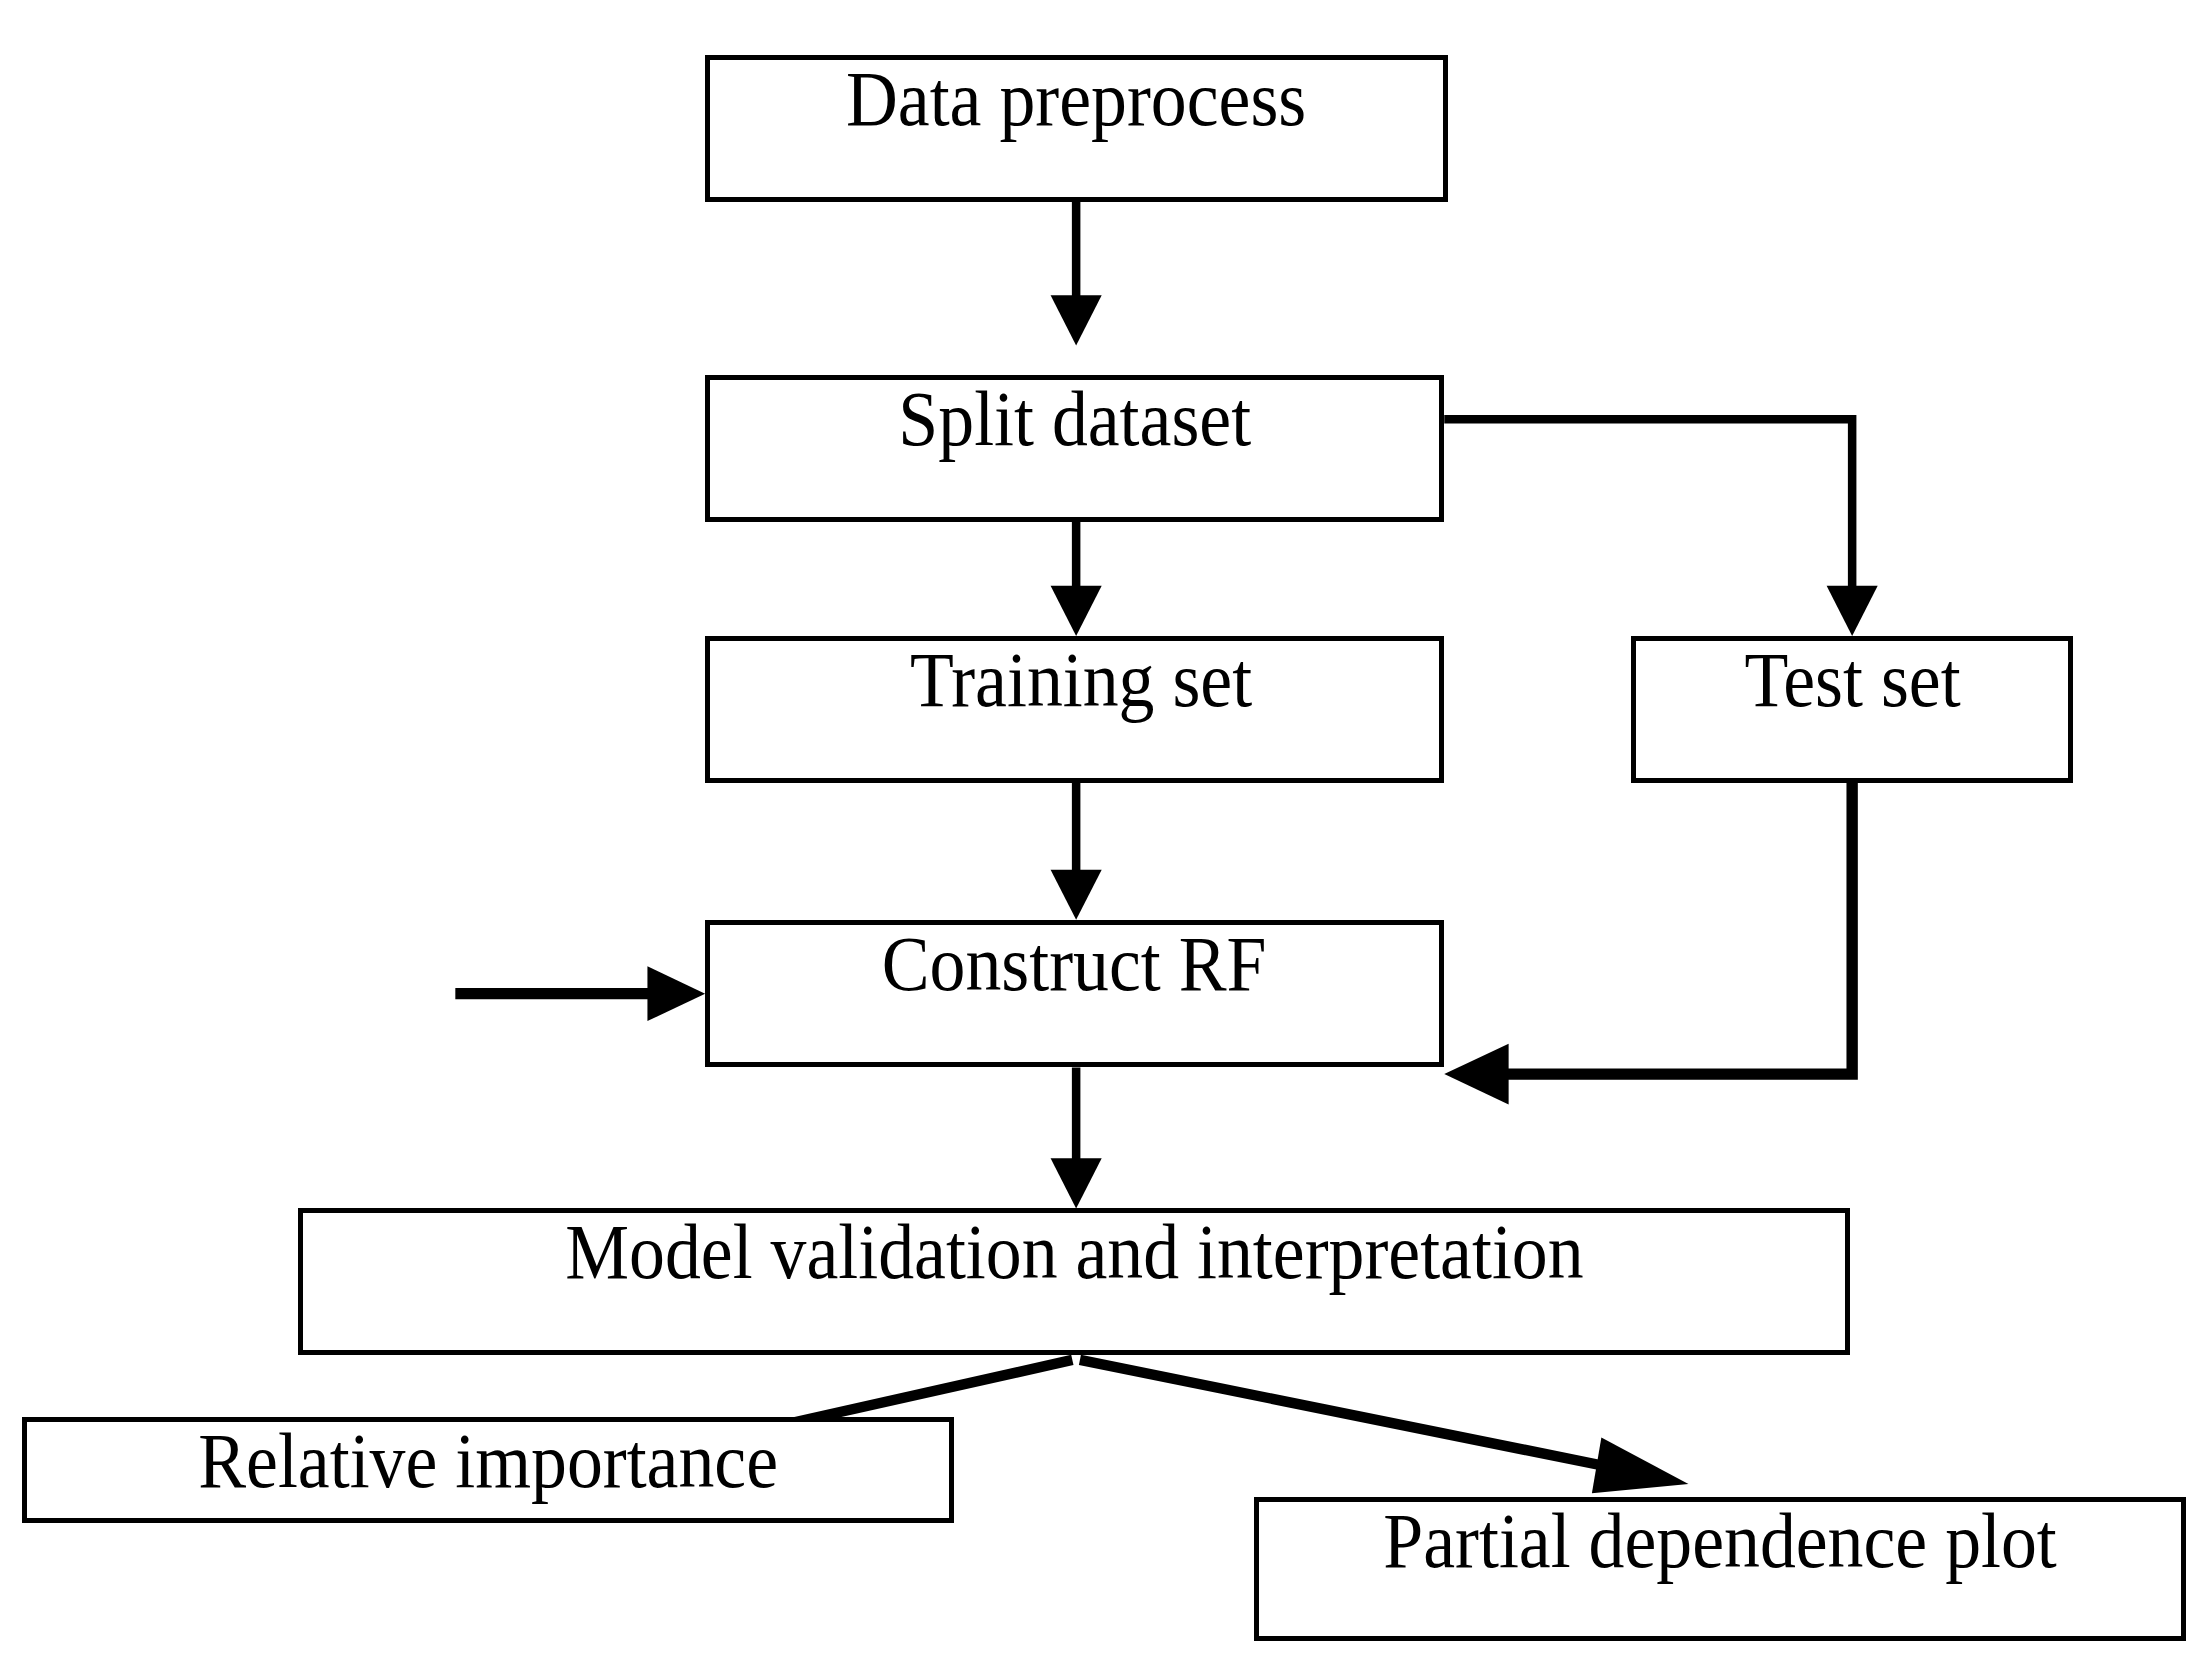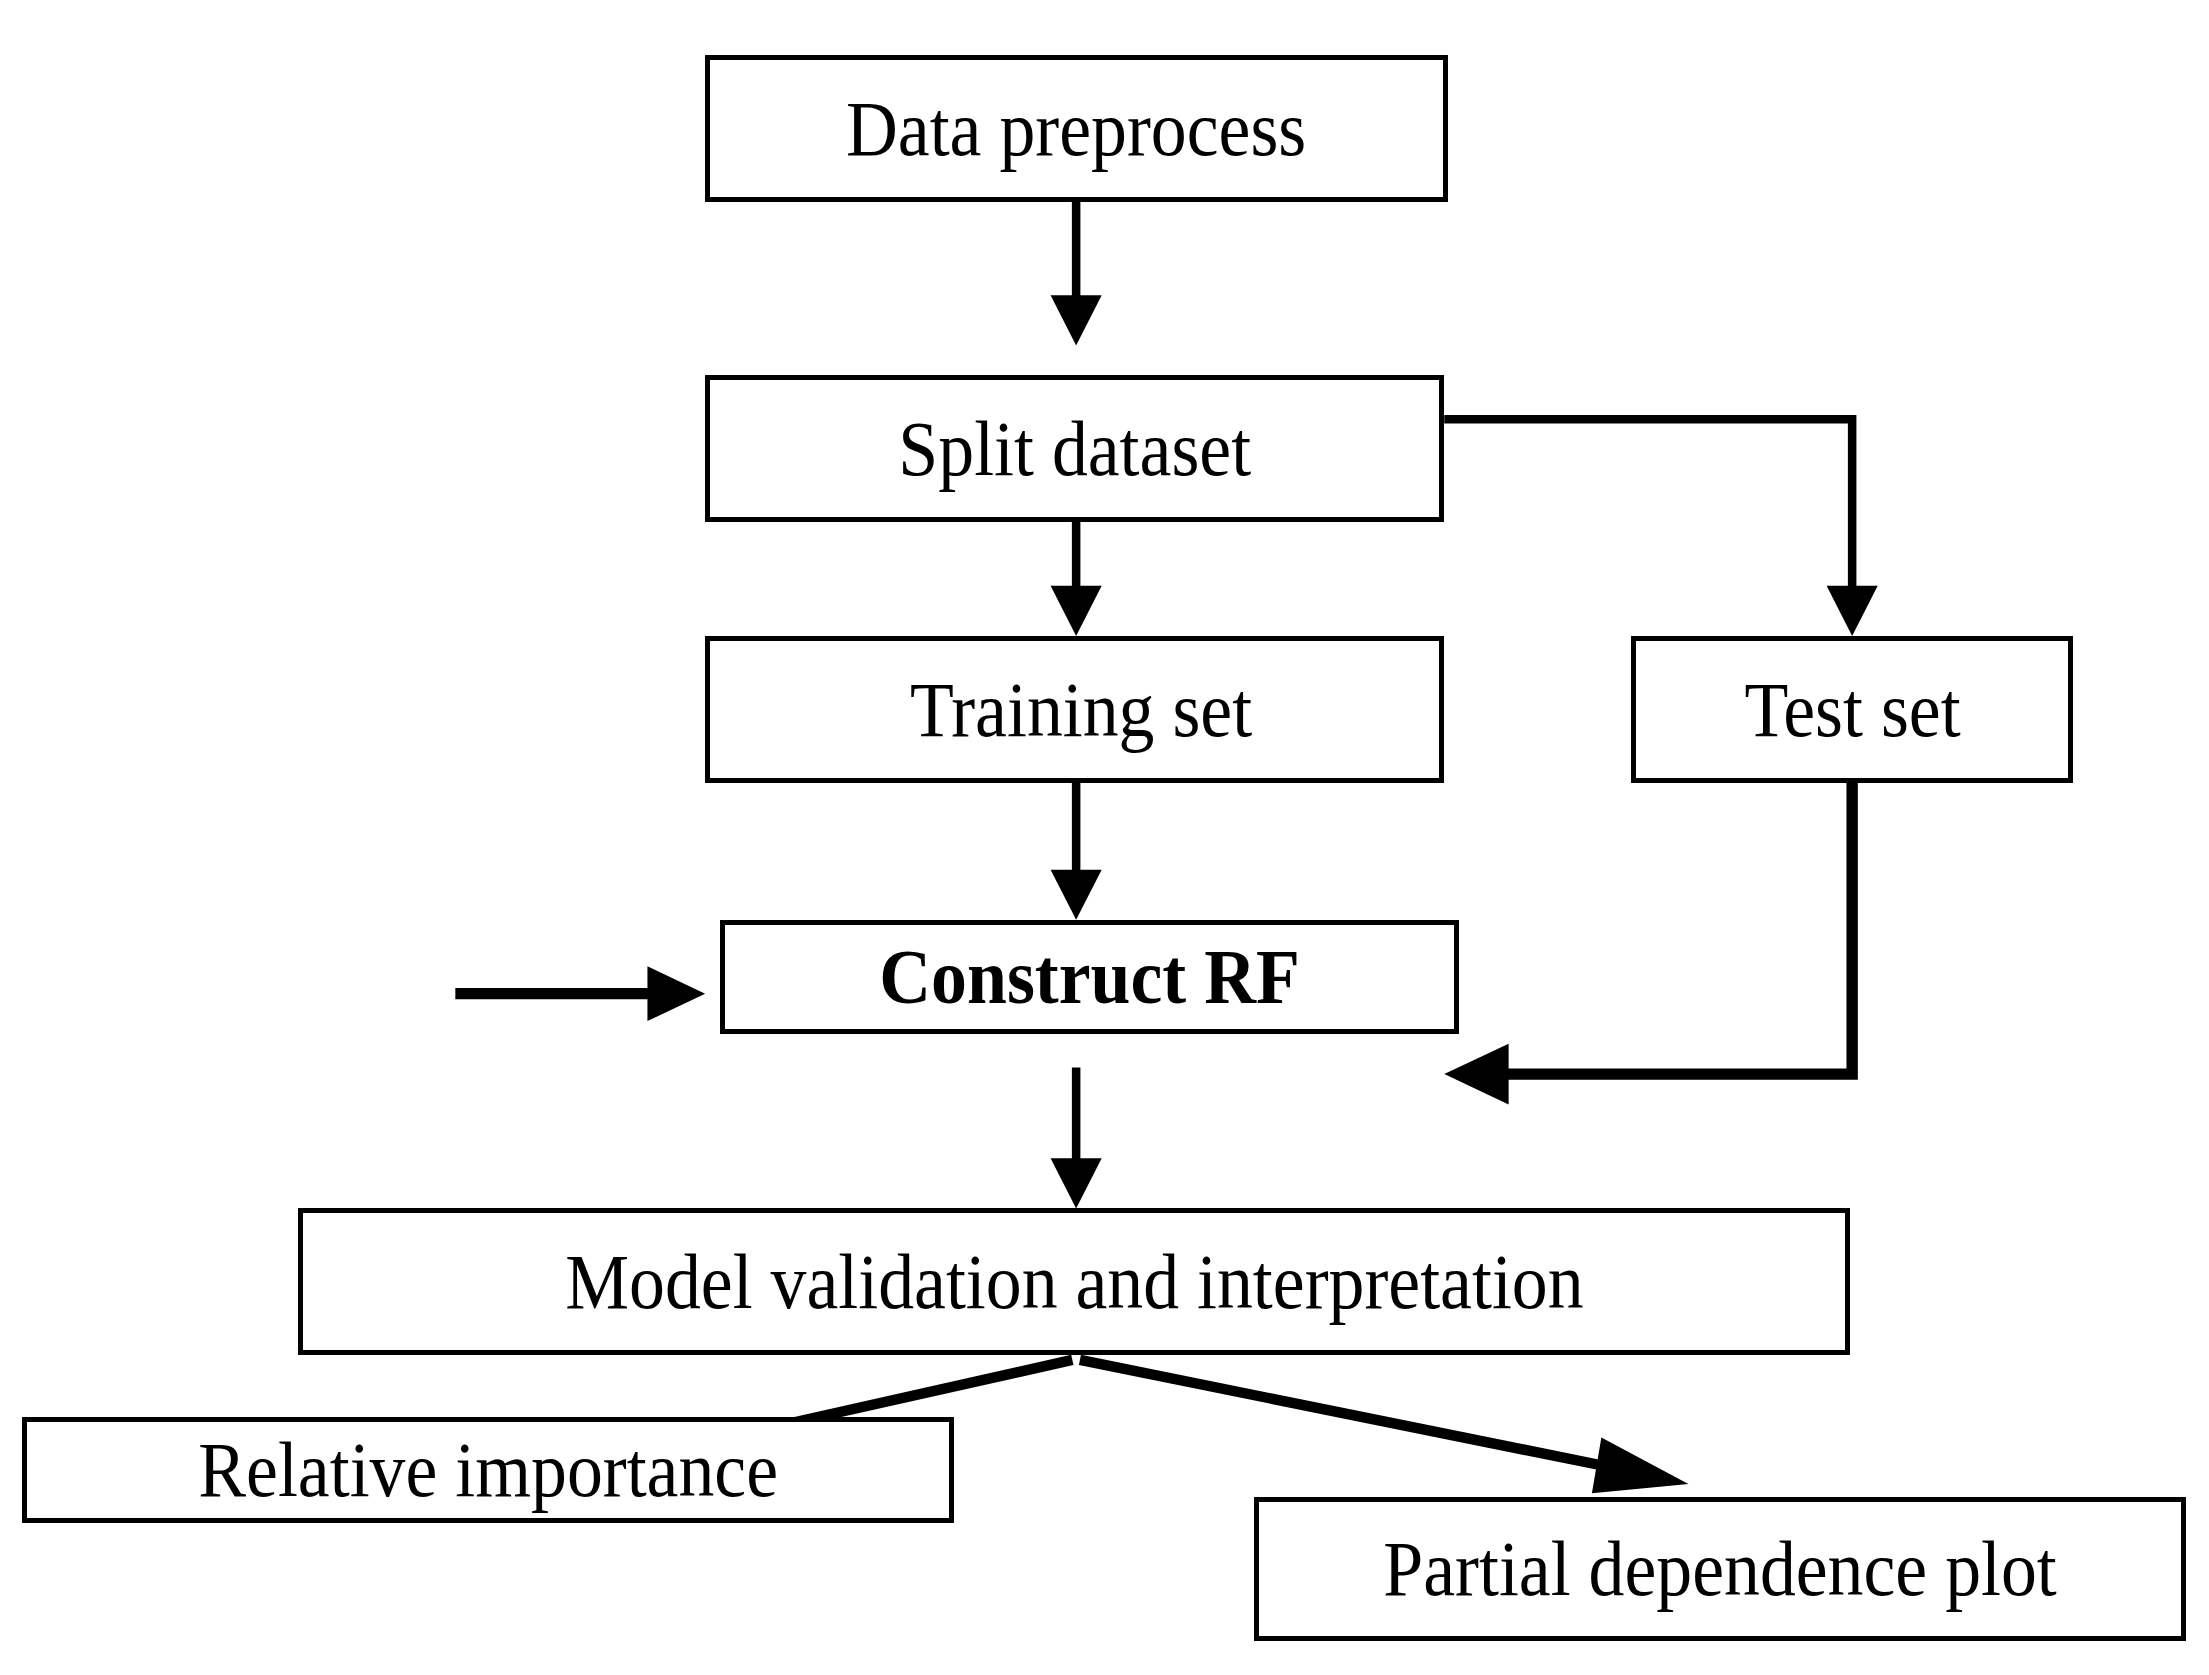--- a/index.html
+++ b/index.html
@@ -21,21 +21,20 @@
     top: 0;
     width: 2210px;
     height: 1676px;
   }
   .node-box {
     position: absolute;
     box-sizing: border-box;
     border: 5.7px solid #000000;
     background: #ffffff;
     display: flex;
-    align-items: center;
     justify-content: center;
     overflow: visible;
   }
   .node-label {
     color: #000000;
     font-family: "Liberation Serif", "DejaVu Serif", serif;
     font-size: 78px;
     line-height: 1;
     white-space: nowrap;
     letter-spacing: 0px;
@@ -111,21 +110,21 @@
 
   <div class="node-box" style="left:705px; top:636px; width:739px; height:147px;padding-left:12px;">
     <span class="node-label">Training set</span>
   </div>
 
   <div class="node-box" style="left:1631px; top:636px; width:442px; height:147px;">
     <span class="node-label">Test set</span>
   </div>
 
 
-  <div class="node-box" style="left:720px; top:920px; width:739px; height:114px;font-weight:bold;">
+  <div class="node-box" style="left:705px; top:920px; width:739px; height:147px;">
     <span class="node-label">Construct RF</span>
   </div>
 
   <div class="node-box" style="left:298px; top:1208px; width:1552px; height:147px;">
     <span class="node-label">Model validation and interpretation</span>
   </div>
 
   <div class="node-box" style="left:22px; top:1417px; width:932px; height:106px;">
     <span class="node-label">Relative importance</span>
   </div>

